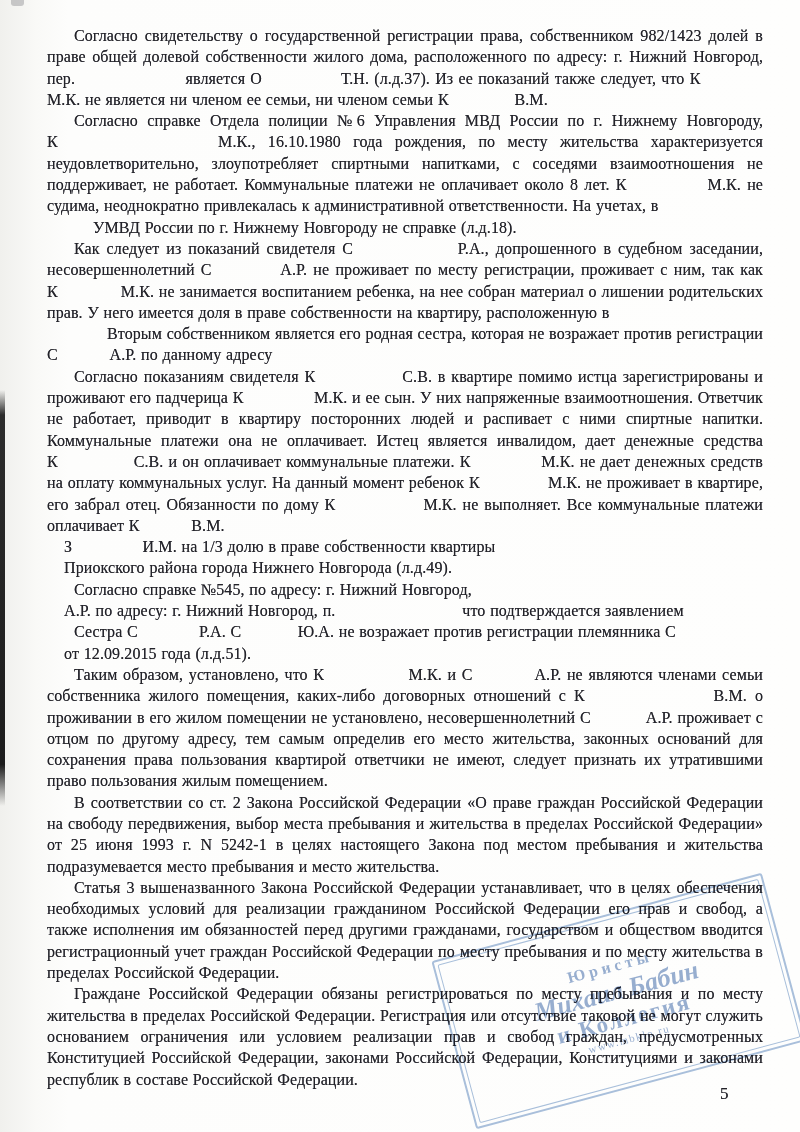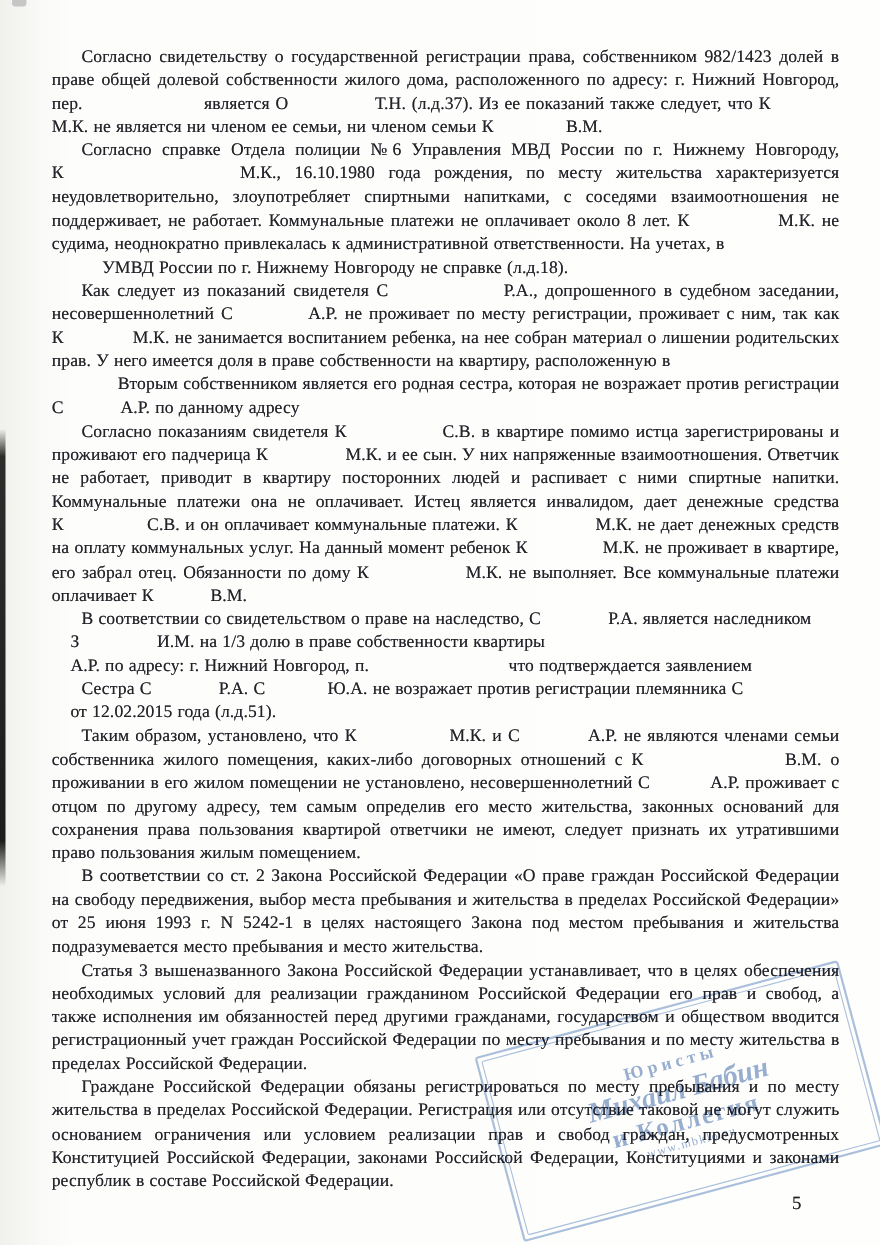--- a/index.html
+++ b/index.html
@@ -2,21 +2,21 @@
 <html lang="ru"><head>
 <meta charset="utf-8">
 <style>
   html,body { margin:0; padding:0; background:#ffffff; }
   .page {
     position:relative; width:800px; height:1132px; overflow:hidden;
     background:linear-gradient(90deg,#f0f0ed 0px,#f9f9f7 36px,#fdfdfc 68px,#fefefd 100%);
     font-family:"Liberation Serif","DejaVu Serif",serif; color:#23232a;
   }
   .content {
-    position:absolute; left:47px; right:37px; top:41px;
+    position:absolute; left:47px; right:37px; top:25px;
     text-align:justify; font-size:16px; line-height:21.3px;
     word-spacing:0.6px; letter-spacing:0.1px;
     text-shadow:0 0 0.6px rgba(30,30,38,0.65);
   }
   .para { margin:0; padding:0; }
   .indent  { text-indent:27px; }
   .indent2 { text-indent:46px; }
   .indent3 { text-indent:60px;font-family:Liberation Serif, serif; }
   .flush   { text-indent:0;margin-left:17px; }
 
@@ -60,25 +60,26 @@
   <div class="corner-mark"></div>
   <div class="edge-strip"></div>
 
   <div class="content">
       <p class="para indent">Согласно свидетельству о государственной регистрации права, собственником 982/1423 долей в праве общей долевой собственности жилого дома, расположенного по адресу: г. Нижний Новгород, пер.&nbsp;&nbsp;&nbsp;&nbsp;&nbsp;&nbsp;&nbsp;&nbsp;&nbsp;&nbsp;&nbsp;&nbsp;&nbsp;&nbsp;&nbsp;&nbsp;&nbsp;&nbsp;&nbsp;&nbsp; является О&nbsp;&nbsp;&nbsp;&nbsp;&nbsp;&nbsp;&nbsp;&nbsp;&nbsp;&nbsp;&nbsp;&nbsp;&nbsp;&nbsp; Т.Н. (л.д.37). Из ее показаний также следует, что К&nbsp;&nbsp;&nbsp;&nbsp;&nbsp;&nbsp;&nbsp;&nbsp;&nbsp;&nbsp;&nbsp;&nbsp; М.К. не является ни членом ее семьи, ни членом семьи К&nbsp;&nbsp;&nbsp;&nbsp;&nbsp;&nbsp;&nbsp;&nbsp;&nbsp;&nbsp;&nbsp;&nbsp;&nbsp; В.М.</p>
       <p class="para indent">Согласно справке Отдела полиции №6 Управления МВД России по г. Нижнему Новгороду, К&nbsp;&nbsp;&nbsp;&nbsp;&nbsp;&nbsp;&nbsp;&nbsp;&nbsp;&nbsp;&nbsp;&nbsp; М.К., 16.10.1980 года рождения, по месту жительства характеризуется неудовлетворительно, злоупотребляет спиртными напитками, с соседями взаимоотношения не поддерживает, не работает. Коммунальные платежи не оплачивает около 8 лет. К&nbsp;&nbsp;&nbsp;&nbsp;&nbsp;&nbsp;&nbsp;&nbsp;&nbsp;&nbsp;&nbsp;&nbsp; М.К. не судима, неоднократно привлекалась к административной ответственности. На учетах, в</p>
       <p class="para indent2">УМВД России по г. Нижнему Новгороду не справке (л.д.18).</p>
       <p class="para indent">Как следует из показаний свидетеля С&nbsp;&nbsp;&nbsp;&nbsp;&nbsp;&nbsp;&nbsp;&nbsp;&nbsp;&nbsp;&nbsp;&nbsp;&nbsp;&nbsp; Р.А., допрошенного в судебном заседании, несовершеннолетний С&nbsp;&nbsp;&nbsp;&nbsp;&nbsp;&nbsp;&nbsp;&nbsp;&nbsp;&nbsp; А.Р. не проживает по месту регистрации, проживает с ним, так как К&nbsp;&nbsp;&nbsp;&nbsp;&nbsp;&nbsp;&nbsp;&nbsp;&nbsp;&nbsp;&nbsp;&nbsp; М.К. не занимается воспитанием ребенка, на нее собран материал о лишении родительских прав. У него имеется доля в праве собственности на квартиру, расположенную в</p>
       <p class="para indent3">Вторым собственником является его родная сестра, которая не возражает против регистрации С&nbsp;&nbsp;&nbsp;&nbsp;&nbsp;&nbsp;&nbsp;&nbsp;&nbsp;&nbsp; А.Р. по данному адресу</p>
       <p class="para indent">Согласно показаниям свидетеля К&nbsp;&nbsp;&nbsp;&nbsp;&nbsp;&nbsp;&nbsp;&nbsp;&nbsp;&nbsp;&nbsp;&nbsp;&nbsp;&nbsp; С.В. в квартире помимо истца зарегистрированы и проживают его падчерица К&nbsp;&nbsp;&nbsp;&nbsp;&nbsp;&nbsp;&nbsp;&nbsp;&nbsp;&nbsp;&nbsp;&nbsp;&nbsp;&nbsp; М.К. и ее сын. У них напряженные взаимоотношения. Ответчик не работает, приводит в квартиру посторонних людей и распивает с ними спиртные напитки. Коммунальные платежи она не оплачивает. Истец является инвалидом, дает денежные средства К&nbsp;&nbsp;&nbsp;&nbsp;&nbsp;&nbsp;&nbsp;&nbsp;&nbsp;&nbsp;&nbsp;&nbsp;&nbsp;&nbsp; С.В. и он оплачивает коммунальные платежи. К&nbsp;&nbsp;&nbsp;&nbsp;&nbsp;&nbsp;&nbsp;&nbsp;&nbsp;&nbsp;&nbsp;&nbsp;&nbsp; М.К. не дает денежных средств на оплату коммунальных услуг. На данный момент ребенок К&nbsp;&nbsp;&nbsp;&nbsp;&nbsp;&nbsp;&nbsp;&nbsp;&nbsp;&nbsp;&nbsp;&nbsp;&nbsp; М.К. не проживает в квартире, его забрал отец. Обязанности по дому К&nbsp;&nbsp;&nbsp;&nbsp;&nbsp;&nbsp;&nbsp;&nbsp;&nbsp;&nbsp;&nbsp;&nbsp;&nbsp;&nbsp; М.К. не выполняет. Все коммунальные платежи оплачивает К&nbsp;&nbsp;&nbsp;&nbsp;&nbsp;&nbsp;&nbsp;&nbsp;&nbsp;&nbsp; В.М.</p>
-      <p class="para indent">В соответствии со свидетельством о праве на наследство, С&nbsp;&nbsp;&nbsp;&nbsp;&nbsp;&nbsp;&nbsp;&nbsp;&nbsp;&nbsp;&nbsp;&nbsp; Р.А. является наследником</p>
       <p class="para flush">З&nbsp;&nbsp;&nbsp;&nbsp;&nbsp;&nbsp;&nbsp;&nbsp;&nbsp;&nbsp;&nbsp;&nbsp;&nbsp;&nbsp; И.М. на 1/3 долю в праве собственности квартиры</p>
+      <p class="para flush">Приокского района города Нижнего Новгорода (л.д.49).</p>
+      <p class="para indent">Согласно справке №545, по адресу: г. Нижний Новгород,</p>
       <p class="para flush">А.Р. по адресу: г. Нижний Новгород, п.&nbsp;&nbsp;&nbsp;&nbsp;&nbsp;&nbsp;&nbsp;&nbsp;&nbsp;&nbsp;&nbsp;&nbsp;&nbsp;&nbsp;&nbsp;&nbsp;&nbsp;&nbsp;&nbsp;&nbsp;&nbsp;&nbsp;&nbsp;&nbsp;&nbsp;&nbsp; что подтверждается заявлением</p>
       <p class="para indent">Сестра С&nbsp;&nbsp;&nbsp;&nbsp;&nbsp;&nbsp;&nbsp;&nbsp;&nbsp;&nbsp;&nbsp;&nbsp; Р.А. С&nbsp;&nbsp;&nbsp;&nbsp;&nbsp;&nbsp;&nbsp;&nbsp;&nbsp;&nbsp;&nbsp; Ю.А. не возражает против регистрации племянника С</p>
-      <p class="para flush">от 12.02.2015 года (л.д.51).</p>
+      <p class="para flush">от 12.09.2015 года (л.д.51).</p>
       <p class="para indent">Таким образом, установлено, что К&nbsp;&nbsp;&nbsp;&nbsp;&nbsp;&nbsp;&nbsp;&nbsp;&nbsp;&nbsp;&nbsp;&nbsp;&nbsp;&nbsp; М.К. и С&nbsp;&nbsp;&nbsp;&nbsp;&nbsp;&nbsp;&nbsp;&nbsp;&nbsp;&nbsp; А.Р. не являются членами семьи собственника жилого помещения, каких-либо договорных отношений с К&nbsp;&nbsp;&nbsp;&nbsp;&nbsp;&nbsp;&nbsp;&nbsp;&nbsp;&nbsp;&nbsp;&nbsp;&nbsp;&nbsp;&nbsp; В.М. о проживании в его жилом помещении не установлено, несовершеннолетний С&nbsp;&nbsp;&nbsp;&nbsp;&nbsp;&nbsp;&nbsp;&nbsp;&nbsp;&nbsp; А.Р. проживает с отцом по другому адресу, тем самым определив его место жительства, законных оснований для сохранения права пользования квартирой ответчики не имеют, следует признать их утратившими право пользования жилым помещением.</p>
       <p class="para indent">В соответствии со ст. 2 Закона Российской Федерации «О праве граждан Российской Федерации на свободу передвижения, выбор места пребывания и жительства в пределах Российской Федерации» от 25 июня 1993 г. N 5242-1 в целях настоящего Закона под местом пребывания и жительства подразумевается место пребывания и место жительства.</p>
       <p class="para indent">Статья 3 вышеназванного Закона Российской Федерации устанавливает, что в целях обеспечения необходимых условий для реализации гражданином Российской Федерации его прав и свобод, а также исполнения им обязанностей перед другими гражданами, государством и обществом вводится регистрационный учет граждан Российской Федерации по месту пребывания и по месту жительства в пределах Российской Федерации.</p>
       <p class="para indent">Граждане Российской Федерации обязаны регистрироваться по месту пребывания и по месту жительства в пределах Российской Федерации. Регистрация или отсутствие таковой не могут служить основанием ограничения или условием реализации прав и свобод граждан, предусмотренных Конституцией Российской Федерации, законами Российской Федерации, Конституциями и законами республик в составе Российской Федерации.</p>
     </div>
 
   <div class="stamp">
     <div class="stamp-border"></div>
     <div class="stamp-border-inner"></div>
     <div class="stamp-text">

